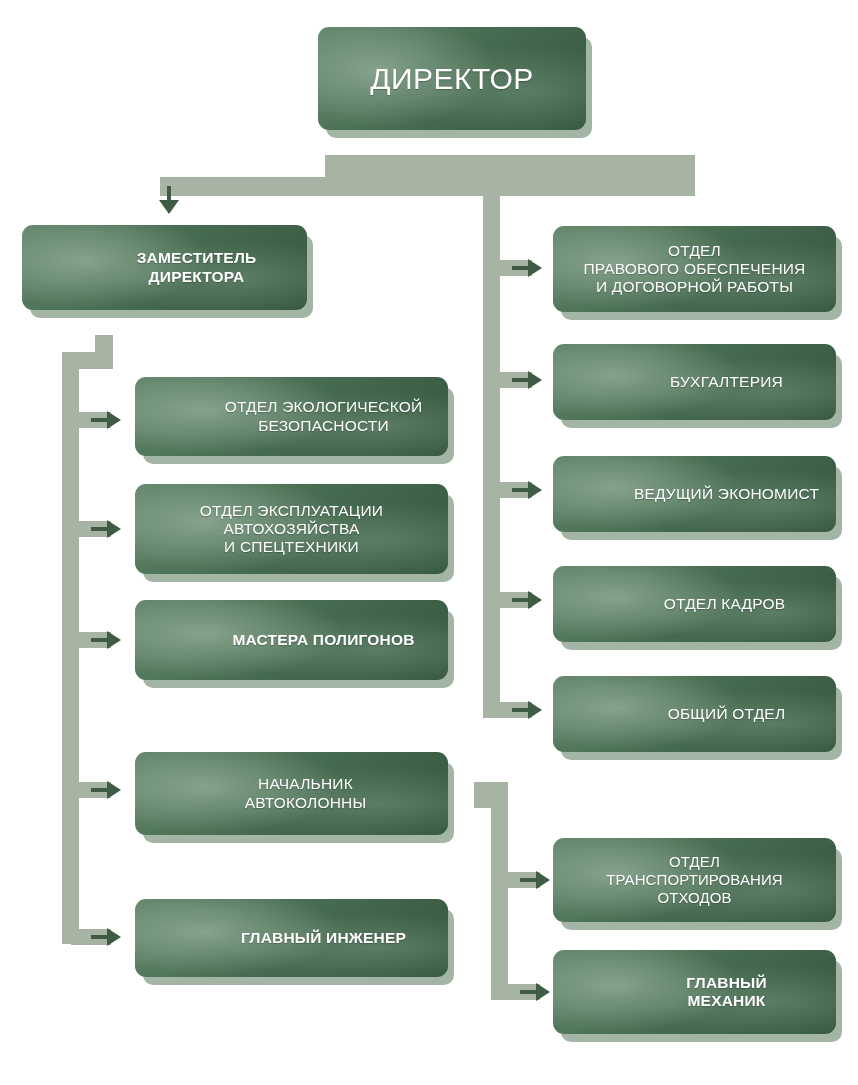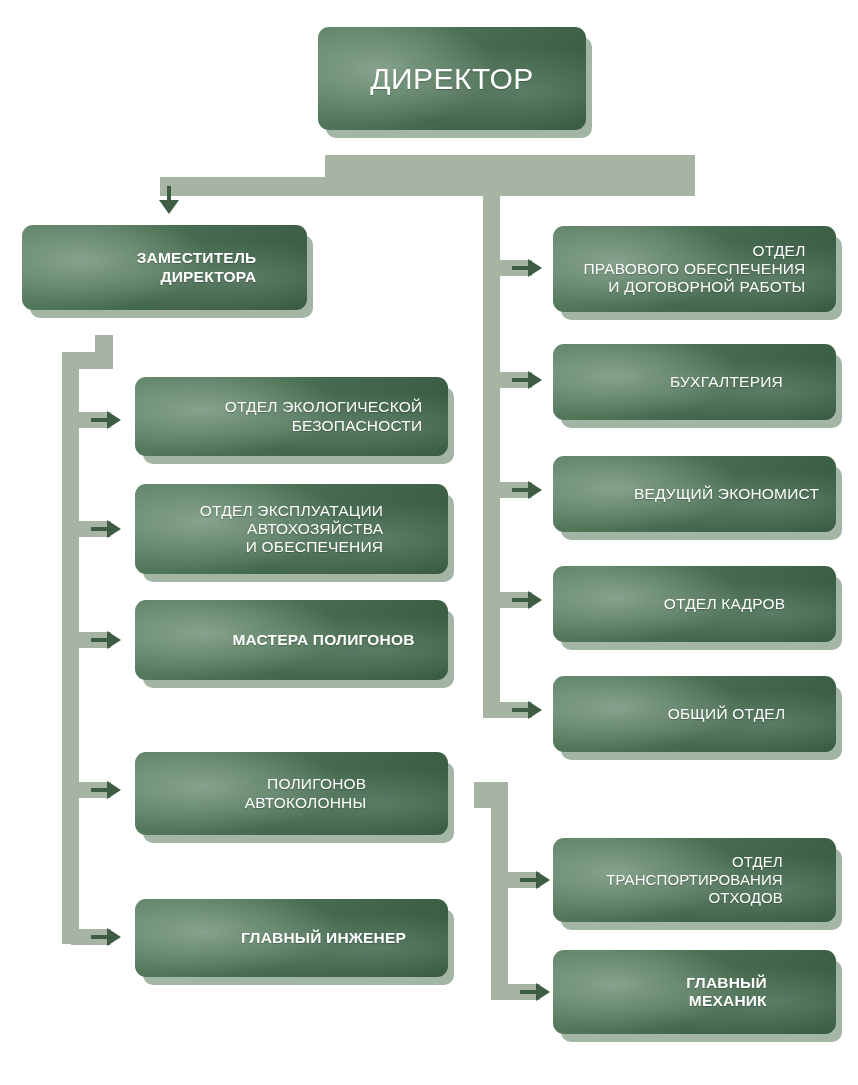--- a/index.html
+++ b/index.html
@@ -70,21 +70,20 @@
       radial-gradient(ellipse 62% 78% at 22% 42%, rgba(168,190,172,0.62) 0%, rgba(168,190,172,0.28) 42%, rgba(168,190,172,0) 72%),
       radial-gradient(ellipse 70% 62% at 78% 62%, rgba(150,178,156,0.34) 0%, rgba(150,178,156,0) 70%),
       linear-gradient(135deg, #5d8266 0%, #4b7054 38%, #3f6249 70%, #36583f 100%);
     box-shadow: 7px 9px 0 -1px rgba(140,162,142,0.80);
     text-shadow: 0 1px 1px rgba(20,40,25,0.35);
   }
 
   .node .label {
     display: block;
     white-space: pre-line;
-    text-align: right;
   }
 
   
   .t-title   { font-size: 30px; font-weight: 400; letter-spacing: 0.5px; }
   .t-bold    { font-size: 15.5px; font-weight: bold; letter-spacing: 0.2px; }
   .t-reg     { font-size: 15.5px; font-weight: 400; letter-spacing: 0.2px; }
   .t-reg-sm  { font-size: 15px;   font-weight: 400; letter-spacing: 0.1px; }
 
   
   .shift-r .label { position: relative; left: 8px; margin-left: 48px; }
@@ -195,29 +194,29 @@
 БЕЗОПАСНОСТИ</span>
   </div>
 
   <div class="node t-reg shift-r" style="left:553px; top:676px; width:283px; height:76px;">
     <span class="label">ОБЩИЙ ОТДЕЛ</span>
   </div>
 
   <div class="node t-reg" style="left:135px; top:484px; width:313px; height:90px;">
     <span class="label">ОТДЕЛ ЭКСПЛУАТАЦИИ
 АВТОХОЗЯЙСТВА
-И ОБЕСПЕЧЕНИЯ</span>
+И СПЕЦТЕХНИКИ</span>
   </div>
 
   <div class="node t-bold shift-r" style="left:135px; top:600px; width:313px; height:80px;">
     <span class="label">МАСТЕРА ПОЛИГОНОВ</span>
   </div>
 
   <div class="node t-reg shift-r2" style="left:135px; top:752px; width:313px; height:83px;">
-    <span class="label">ПОЛИГОНОВ
+    <span class="label">НАЧАЛЬНИК
 АВТОКОЛОННЫ</span>
   </div>
 
   <div class="node t-bold shift-r" style="left:135px; top:899px; width:313px; height:78px;">
     <span class="label">ГЛАВНЫЙ ИНЖЕНЕР</span>
   </div>
 
   <div class="node t-reg-sm" style="left:553px; top:838px; width:283px; height:84px;">
     <span class="label">ОТДЕЛ
 ТРАНСПОРТИРОВАНИЯ

